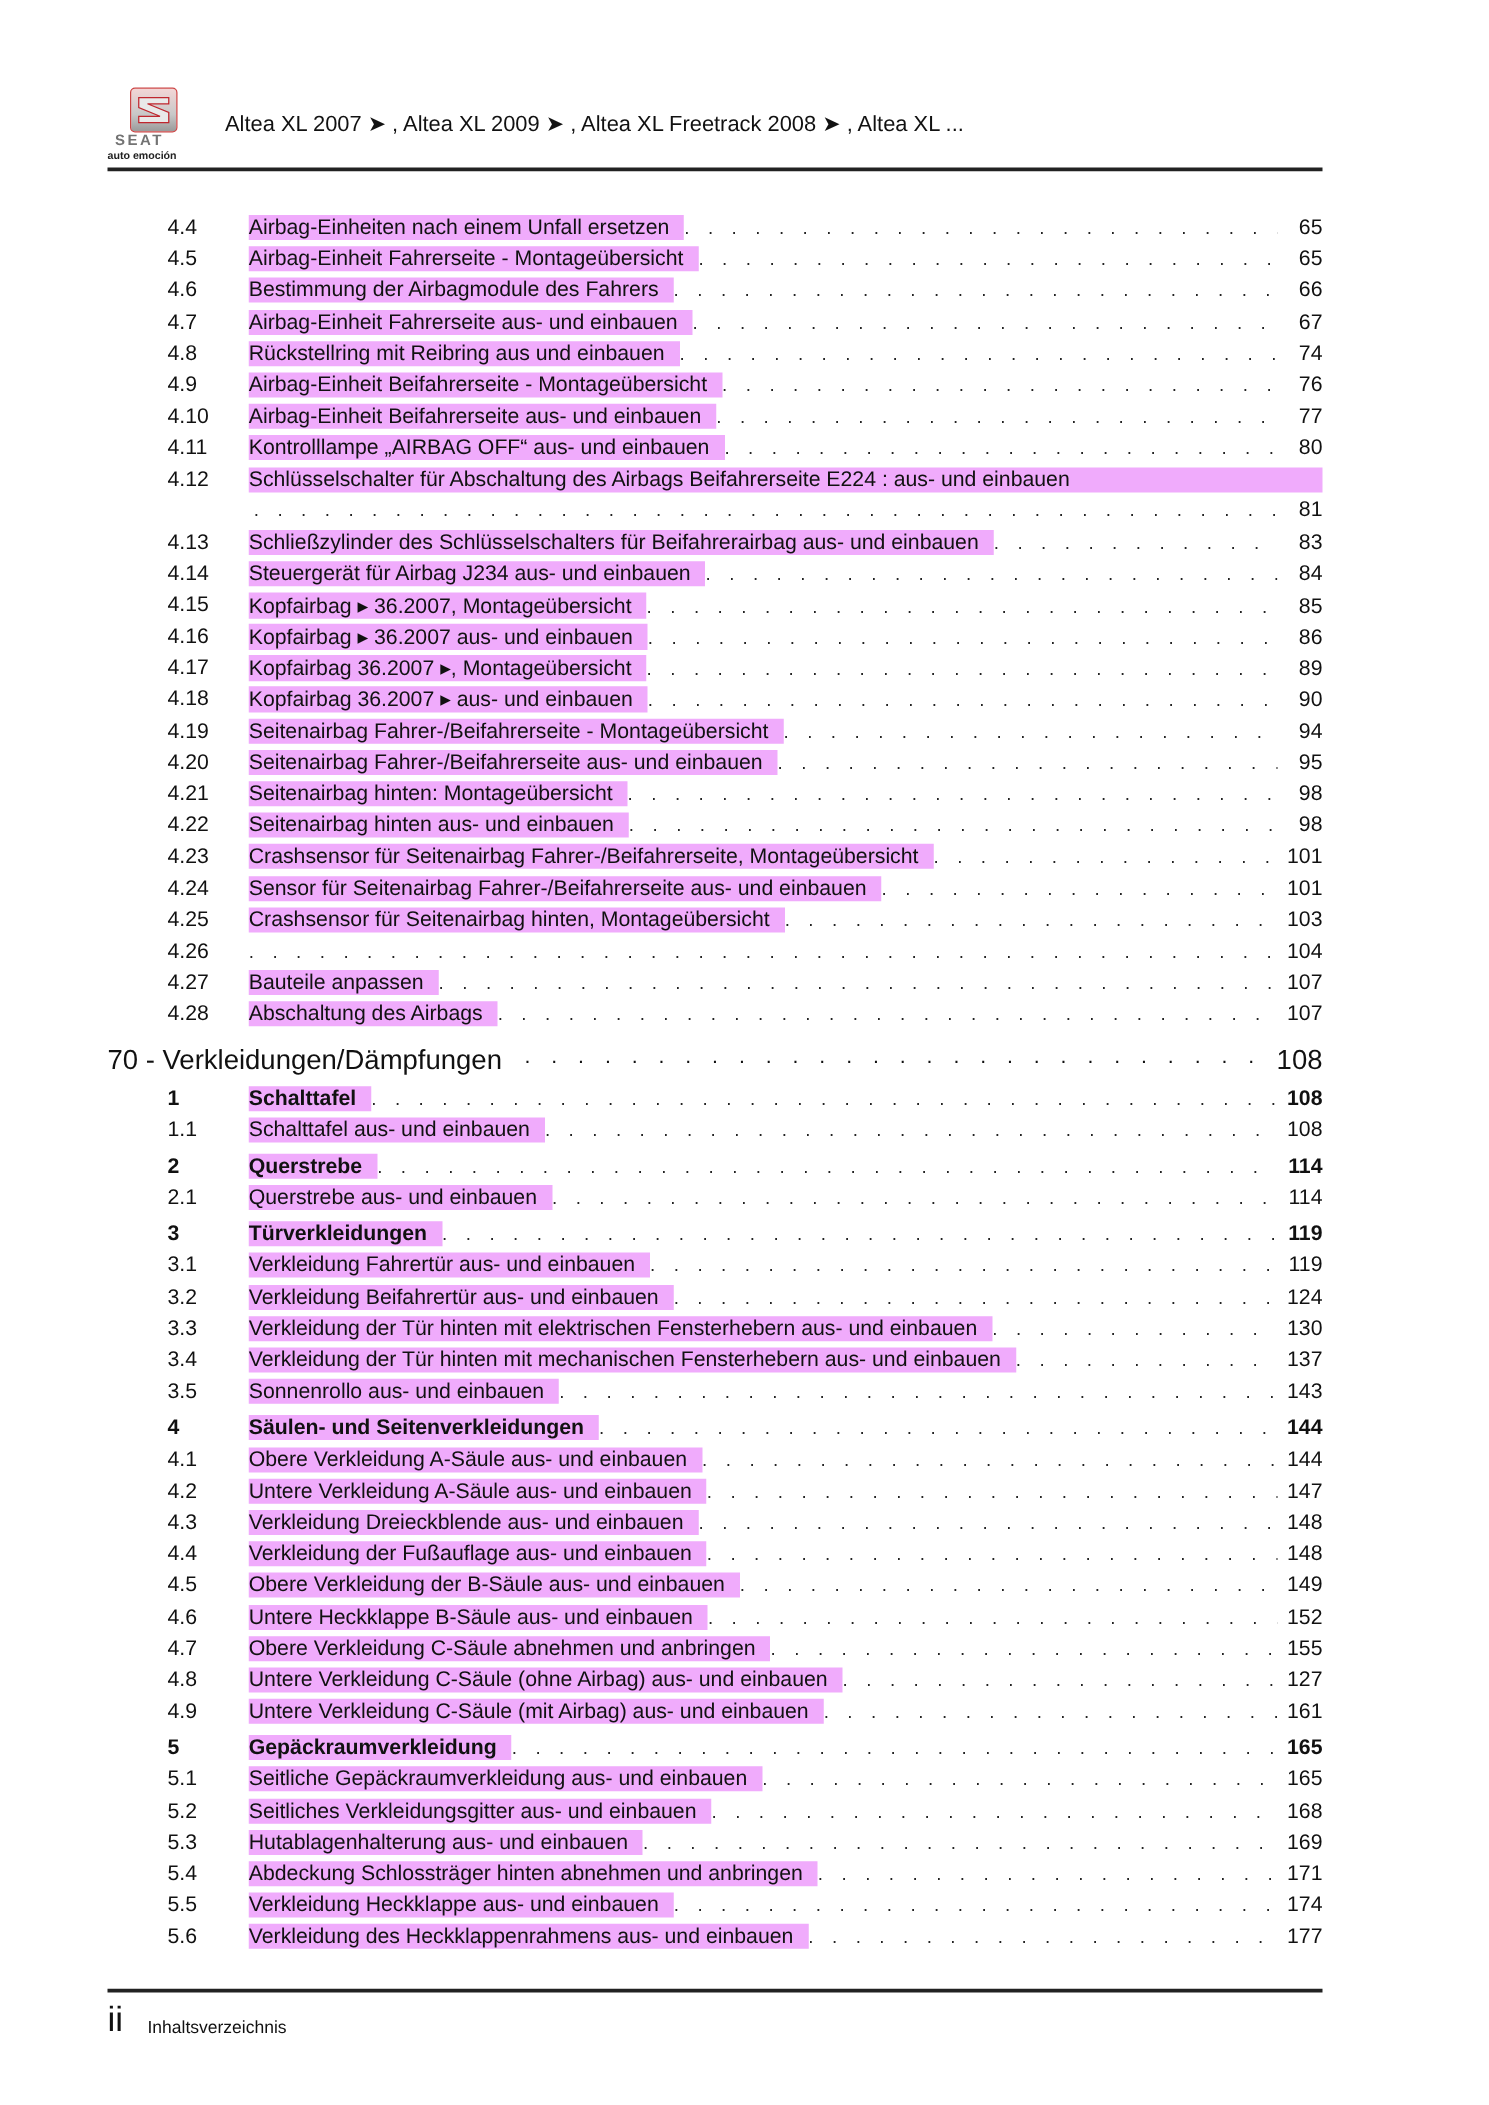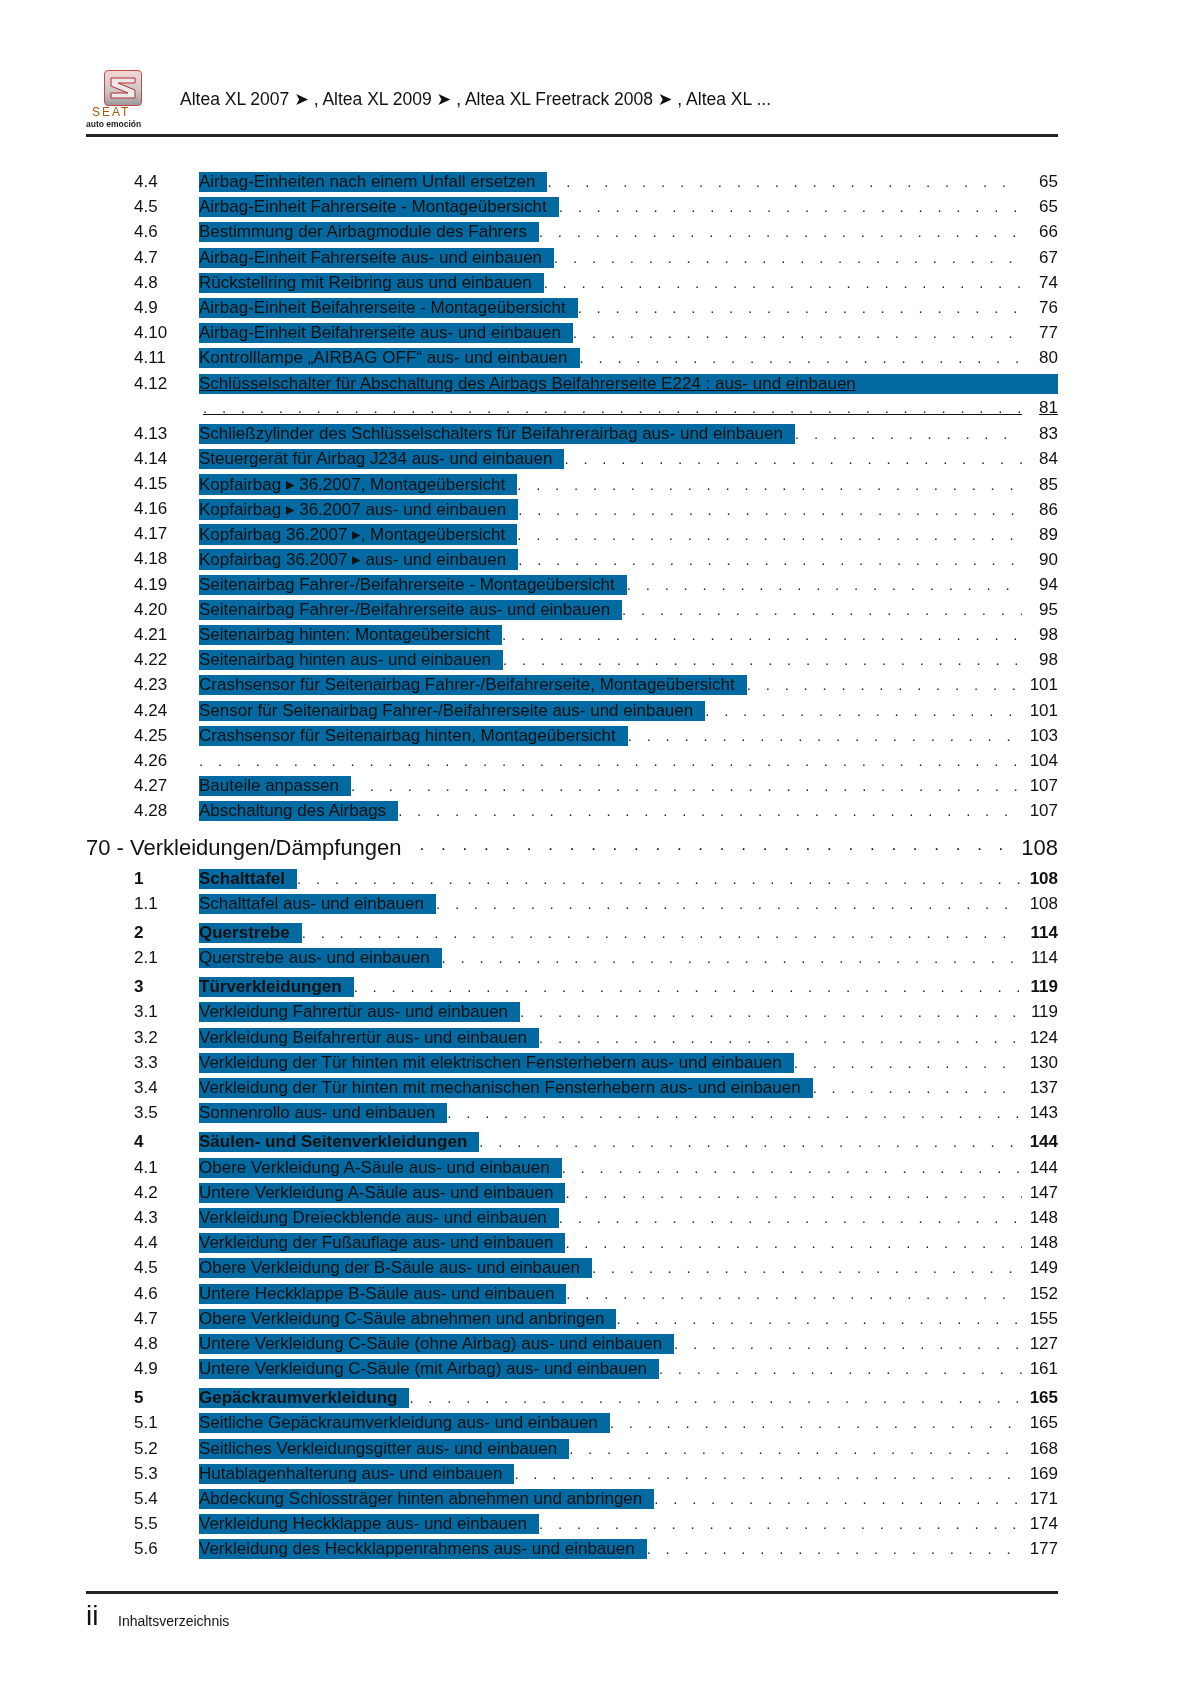--- a/index.html
+++ b/index.html
@@ -3,39 +3,39 @@
 <meta charset="utf-8">
 <style>
   html, body { margin: 0; padding: 0; background: #ffffff; }
   body { width: 1191px; height: 1684px; position: relative; overflow: hidden;
          font-family: "Liberation Sans", sans-serif; color: #111; }
   .header { position: absolute; left: 86px; top: 70px; width: 972px; height: 66px; }
   .logo { position: absolute; left: 0; top: 0; width: 80px; height: 60px; }
   .logo-badge { position: absolute; left: 18px; top: 0; width: 36px; height: 34px; border-radius: 4px;
                 background: linear-gradient(180deg,#f3d6d6 0%,#c8c8c8 60%,#9a9a9a 100%); border: 1px solid #c44; }
   .logo-badge svg { position: absolute; left: 3px; top: 3px; }
-  .logo-word { position: absolute; left: 6px; top: 35px; font-size: 12px; font-weight: normal; color: #a16207; letter-spacing: 2px; }
+  .logo-word { position: absolute; left: 6px; top: 35px; font-size: 12px; font-weight: bold; color: #737373; letter-spacing: 2px; }
   .logo-tag { position: absolute; left: 0; top: 49px; font-size: 8.5px; color: #222; font-weight: bold; }
   .h-line1, .h-line2 { position: absolute; left: 79px; font-size: 17.5px; white-space: nowrap; color: #111; }
   .h-line1 { top: 19px; margin-left: 15px; }
   .h-line2 { top: 42px; }
   .rule { position: absolute; left: 86px; width: 972px; height: 3px; background: #222; }
   .rule.top { top: 134px; }
   .rule.bottom { top: 1591px; }
   .toc { position: absolute; left: 86px; top: 170px; width: 972px; }
   .row { position: relative; height: 25.2px; display: flex; align-items: baseline; font-size: 17px; }
   .row .num { position: absolute; left: 48px; top: 2px; }
   .row .title-wrap { position: absolute; left: 113px; right: 0; top: 2px; display: flex; align-items: baseline; }
-  .row .title { white-space: nowrap; padding-right: 12px; background: #0369a1; }
+  .row .title { white-space: nowrap; padding-right: 12px; background: #f0abfc; }
   .row .dots { flex: 1; overflow: hidden; white-space: nowrap; letter-spacing: 5.3px; color: #222; font-size: 15px; }
   .row .page { padding-left: 6px; min-width: 30px; text-align: right; }
   .row.bold .title, .row.bold .num, .row.bold .page { font-weight: bold; }
   .row.gap { margin-top: 4px; }
   .row.wrap { height: 50px; }
-  .row.wrap .title-wrap { flex-direction: column; align-items: stretch; text-decoration: underline; }
+  .row.wrap .title-wrap { flex-direction: column; align-items: stretch; }
   .row.wrap .title { display: block; }
   .row.wrap .cont { display: flex; align-items: baseline; margin-top: 4px; padding-left: 4px; }
   .chapter { position: relative; height: 32px; margin-top: 10px; display: flex; align-items: flex-start; font-size: 22px; }
   .chapter .title { white-space: nowrap; padding-right: 18px; }
   .chapter .dots { flex: 1; overflow: hidden; white-space: nowrap; letter-spacing: 6px; font-size: 17px; }
   .chapter .page { padding-left: 4px; }
   .footer-num { position: absolute; left: 86px; top: 1600px; font-size: 28px; }
   .footer-label { position: absolute; left: 118px; top: 1613px; font-size: 14px; }
 </style>
 </head>

